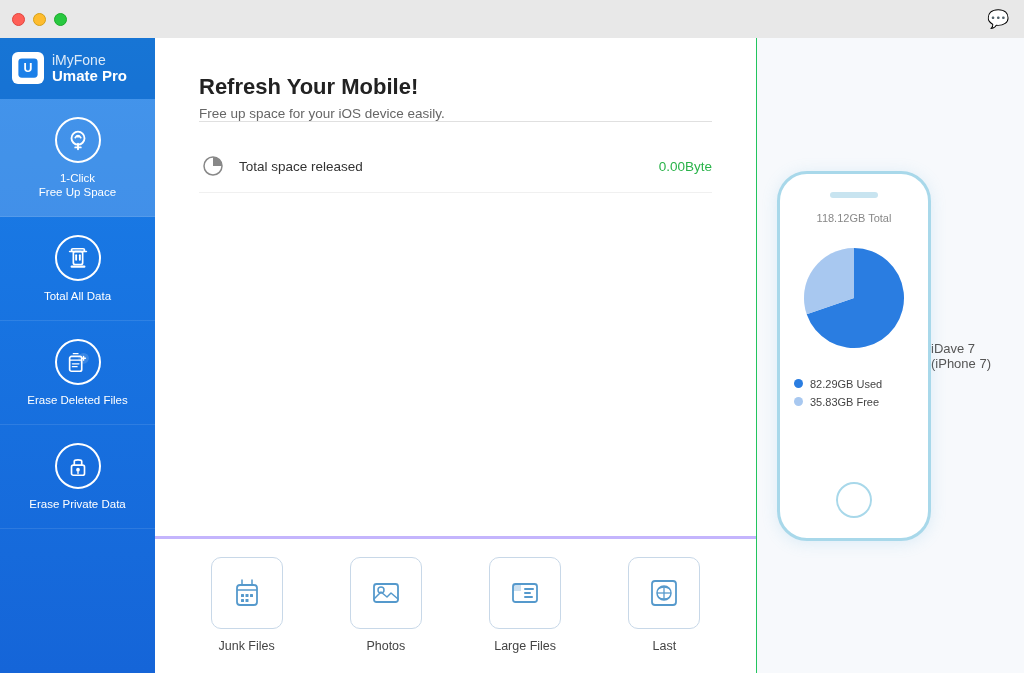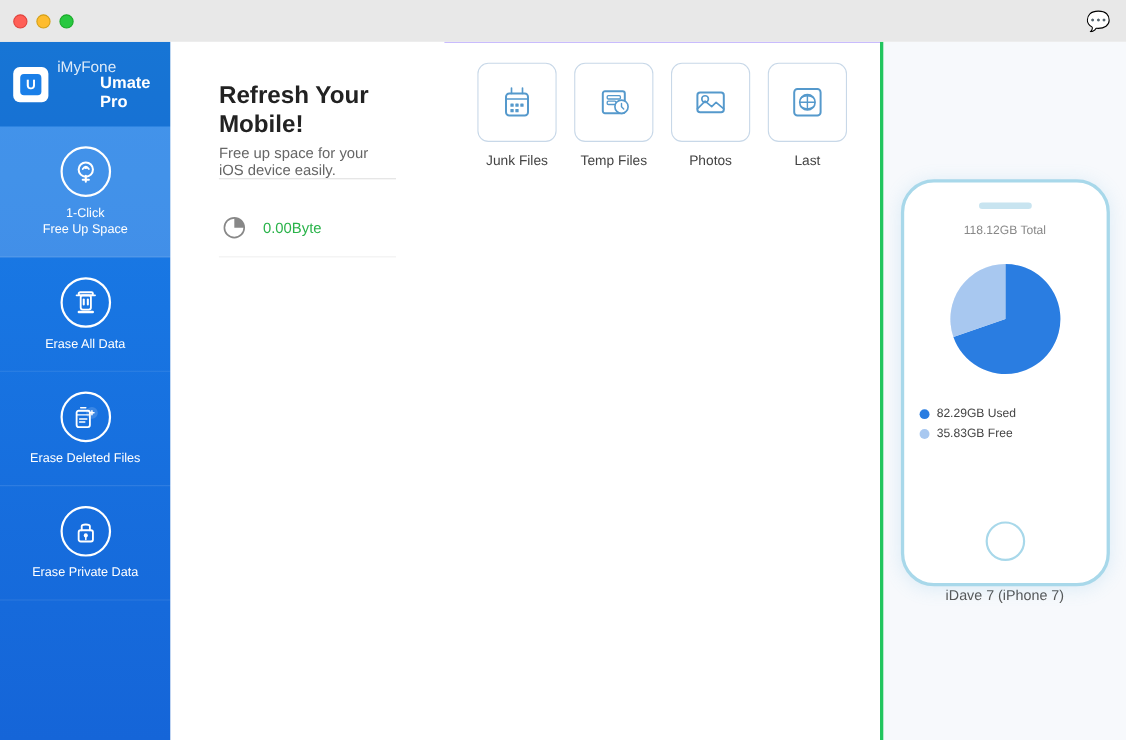--- a/index.html
+++ b/index.html
@@ -71,21 +71,21 @@
       background: white;
       border-radius: 6px;
       display: flex;
       align-items: center;
       justify-content: center;
       flex-shrink: 0;
     }
     .logo-icon svg { width: 22px; height: 22px; }
     .logo-text { color: white; }
     .logo-text .brand { font-size: 14px; opacity: 0.85; display: block; }
-    .logo-text .product { font-size: 15px; font-weight: 700; display: block; line-height: 1.1; margin-left: 39px; }
+    .logo-text .product { font-size: 15px; font-weight: 700; display: block; line-height: 1.1; }
 
     .sidebar-item {
       width: 100%;
       display: flex;
       flex-direction: column;
       align-items: center;
       padding: 18px 10px 16px;
       cursor: pointer;
       border-bottom: 1px solid rgba(255,255,255,0.1);
       color: white;
@@ -184,21 +184,21 @@
       align-self: flex-start;
       letter-spacing: 0.2px;
       box-shadow: 0 3px 10px rgba(56,192,53,0.3);
     }
 
     
     .bottom-icons {
       display: flex;
       padding: 18px 30px 20px;
       gap: 16px;
-      border-top: 1px solid #c4b5fd;
+      border-top: 3px solid #c4b5fd;
     }
     .file-type-item {
       display: flex;
       flex-direction: column;
       align-items: center;
       gap: 10px;
       cursor: pointer;
       flex: 1;
     }
     .file-type-box {
@@ -213,27 +213,27 @@
     }
     .file-type-box svg { width: 36px; height: 36px; }
     .file-type-label {
       font-size: 12.5px;
       color: #444;
       text-align: center;
     }
 
     
     .phone-panel {
-      width: 224px;
+      width: 268px;
       background: #f7f9fc;
       display: flex;
-      flex-direction: column;
+      flex-direction: row;
       align-items: center;
       justify-content: center;
-      border-left: 3px solid #22c55e;
+      border-left: 1px solid #22c55e;
       padding: 20px;
       flex-shrink: 0;
     }
 
     .phone-frame {
       width: 190px;
       height: 370px;
       border: 3px solid #a8d8ea;
       border-radius: 30px;
       background: white;
@@ -349,21 +349,21 @@
       <div class="sidebar-item-icon">
         <svg viewBox="0 0 28 28" fill="none" xmlns="http://www.w3.org/2000/svg">
           <rect x="7" y="4" width="14" height="3" rx="1.5" stroke="white" stroke-width="1.8" fill="none"></rect>
           <rect x="9" y="7" width="10" height="14" rx="2" stroke="white" stroke-width="1.8" fill="none"></rect>
           <rect x="11" y="10" width="2" height="7" rx="1" fill="white"></rect>
           <rect x="15" y="10" width="2" height="7" rx="1" fill="white"></rect>
           <path d="M5 7 L23 7" stroke="white" stroke-width="1.8" stroke-linecap="round"></path>
           <rect x="6" y="22" width="16" height="2.5" rx="1.2" fill="white"></rect>
         </svg>
       </div>
-      <span class="sidebar-item-label">Erase All Data</span>
+      <span class="sidebar-item-label">Total All Data</span>
     </div>
 
     <div class="sidebar-item">
       <div class="sidebar-item-icon">
         <svg viewBox="0 0 28 28" fill="none" xmlns="http://www.w3.org/2000/svg">
           <rect x="5" y="8" width="13" height="16" rx="2" stroke="white" stroke-width="1.8" fill="none"></rect>
           <path d="M5 12 L18 12" stroke="white" stroke-width="1.4"></path>
           <path d="M8 16 L15 16" stroke="white" stroke-width="1.5" stroke-linecap="round"></path>
           <path d="M8 19 L13 19" stroke="white" stroke-width="1.5" stroke-linecap="round"></path>
           <circle cx="20" cy="10" r="5" fill="white" opacity="0.15" stroke="white" stroke-width="1.5"></circle>
@@ -384,35 +384,36 @@
           <path d="M14 20 L14 22" stroke="white" stroke-width="1.5" stroke-linecap="round"></path>
         </svg>
       </div>
       <span class="sidebar-item-label">Erase Private Data</span>
     </div>
   </div>
 
   <div class="main-content">
     <div style="display:flex; flex:1; overflow:hidden;">
 
-      <div style="flex:1; display:flex; flex-direction:row; overflow:hidden;">
+      <div style="flex:1; display:flex; flex-direction:column; overflow:hidden;">
         <div class="content-area">
           <h1 class="page-title">Refresh Your Mobile!</h1>
           <p class="page-subtitle">Free up space for your iOS device easily.</p>
 
           <hr class="divider">
 
 
           <div class="info-row">
             <div class="info-row-icon">
               <svg width="22" height="22" viewBox="0 0 22 22" fill="none">
                 <circle cx="11" cy="11" r="9" stroke="#888" stroke-width="1.5" fill="none"></circle>
                 <path d="M11 11 L11 2 A9 9 0 0 1 20 11 Z" fill="#888"></path>
               </svg>
             </div>
+            <span class="info-row-label">Total space released</span>
             <span class="info-row-value">0.00Byte</span>
           </div>
 
         </div>
 
         <div class="bottom-icons">
 
           <div class="file-type-item">
             <div class="file-type-box">
               <svg width="36" height="36" viewBox="0 0 36 36" fill="none">
@@ -422,45 +423,44 @@
                 <rect x="12" y="19" width="3" height="3" rx="0.5" fill="#5599cc"></rect>
                 <rect x="16.5" y="19" width="3" height="3" rx="0.5" fill="#5599cc"></rect>
                 <rect x="21" y="19" width="3" height="3" rx="0.5" fill="#5599cc"></rect>
                 <rect x="12" y="24" width="3" height="3" rx="0.5" fill="#5599cc"></rect>
                 <rect x="16.5" y="24" width="3" height="3" rx="0.5" fill="#5599cc"></rect>
               </svg>
             </div>
             <span class="file-type-label">Junk Files</span>
           </div>
 
-          <div class="file-type-item">
-            <div class="file-type-box">
-              <svg width="36" height="36" viewBox="0 0 36 36" fill="none">
-                <rect x="8" y="8" width="20" height="20" rx="2" stroke="#5599cc" stroke-width="1.8" fill="none"></rect>
-                <rect x="12" y="12" width="12" height="3" rx="1" stroke="#5599cc" stroke-width="1.2" fill="none"></rect>
-                <rect x="12" y="17" width="8" height="3" rx="1" stroke="#5599cc" stroke-width="1.2" fill="none"></rect>
-                <path d="M22 19 L26 24 L28 21" stroke="#5599cc" stroke-width="1.5" stroke-linecap="round" stroke-linejoin="round"></path>
-                <circle cx="25" cy="22" r="6" stroke="#5599cc" stroke-width="1.5" fill="white"></circle>
-                <path d="M25 19 L25 22 L27 24" stroke="#5599cc" stroke-width="1.3" stroke-linecap="round"></path>
-              </svg>
-            </div>
-            <span class="file-type-label">Temp Files</span>
-          </div>
 
           <div class="file-type-item">
             <div class="file-type-box">
               <svg width="36" height="36" viewBox="0 0 36 36" fill="none">
                 <rect x="6" y="9" width="24" height="18" rx="2.5" stroke="#5599cc" stroke-width="1.8" fill="none"></rect>
                 <circle cx="13" cy="15" r="3" stroke="#5599cc" stroke-width="1.5" fill="none"></circle>
                 <path d="M6 24 L13 17 L19 22 L23 18 L30 24" stroke="#5599cc" stroke-width="1.5" stroke-linecap="round" stroke-linejoin="round"></path>
               </svg>
             </div>
             <span class="file-type-label">Photos</span>
           </div>
 
+          <div class="file-type-item">
+            <div class="file-type-box">
+              <svg width="36" height="36" viewBox="0 0 36 36" fill="none">
+                <rect x="6" y="9" width="24" height="18" rx="2.5" stroke="#5599cc" stroke-width="1.8" fill="none"></rect>
+                <path d="M6 9 L14 9 L14 16 L6 16 Z" fill="#5599cc" opacity="0.3"></path>
+                <rect x="17" y="13" width="10" height="2" rx="1" fill="#5599cc"></rect>
+                <rect x="17" y="17" width="7" height="2" rx="1" fill="#5599cc"></rect>
+                <rect x="17" y="21" width="9" height="2" rx="1" fill="#5599cc"></rect>
+              </svg>
+            </div>
+            <span class="file-type-label">Large Files</span>
+          </div>
 
           <div class="file-type-item">
             <div class="file-type-box">
               <svg width="36" height="36" viewBox="0 0 36 36" fill="none">
                 <rect x="6" y="6" width="24" height="24" rx="3" stroke="#5599cc" stroke-width="1.8" fill="none"></rect>
                 <circle cx="18" cy="18" r="7" stroke="#5599cc" stroke-width="1.5" fill="none"></circle>
                 <path d="M12 14 Q18 10 24 14" stroke="#5599cc" stroke-width="1.3" fill="none"></path>
                 <path d="M12 22 Q18 26 24 22" stroke="#5599cc" stroke-width="1.3" fill="none"></path>
                 <path d="M18 11 L18 25" stroke="#5599cc" stroke-width="1.3"></path>
                 <path d="M11 18 L25 18" stroke="#5599cc" stroke-width="1.3"></path>

